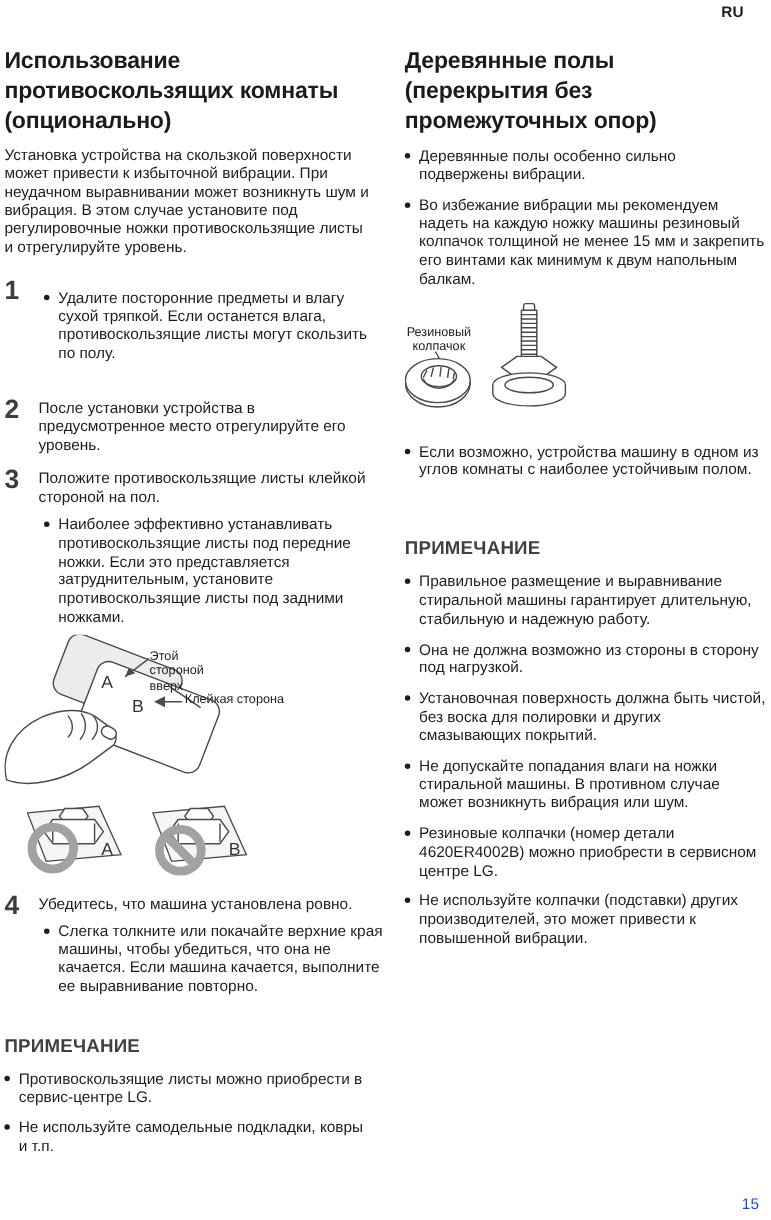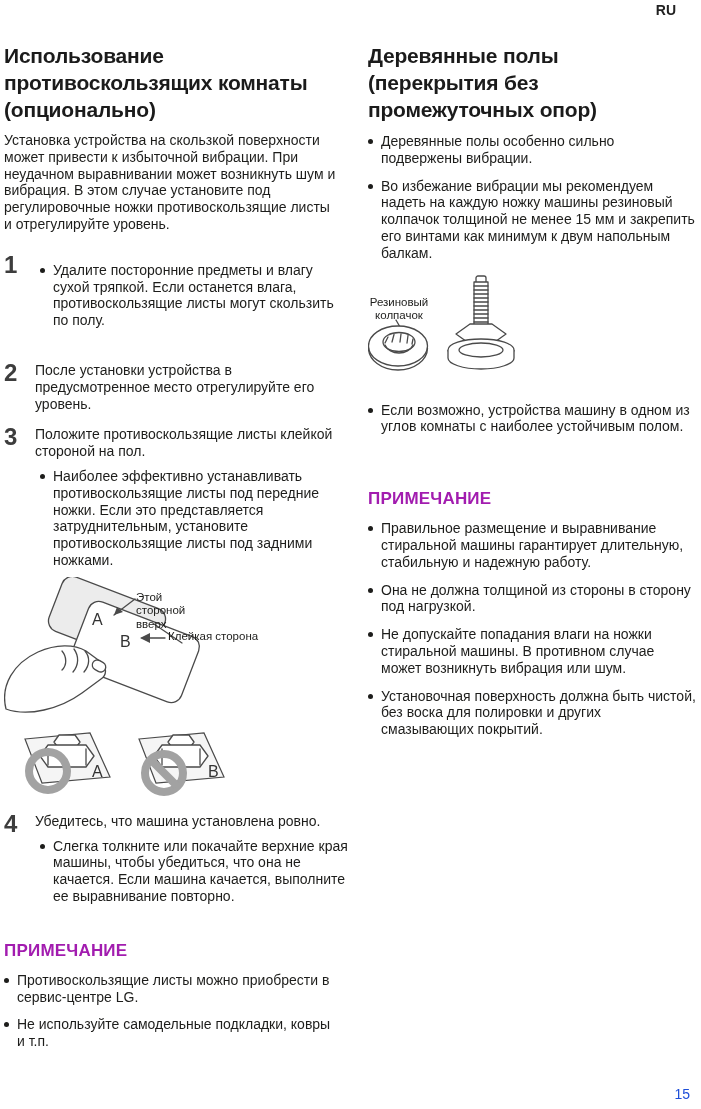--- a/index.html
+++ b/index.html
@@ -28,21 +28,21 @@
   .step-text{width:314px;}
 
   .bullet{display:flex;align-items:flex-start;margin-top:8px;}
   .dot{width:5px;height:5px;border-radius:50%;background:#1d1d1b;flex-shrink:0;margin:6px 8px 0 0;}
   .step-body .bullet{margin-left:5px;}
   .step-body .btxt{width:296px;}
   .note-bullets .bullet{margin-top:11px;}
   .col-right .btxt{width:316px;}
   .col-left .note-bullets .btxt{width:320px;}
 
-  .note-heading{margin:0;font-size:17px;font-weight:bold;letter-spacing:0.2px;color:#a21caf;}
+  .note-heading{margin:0;font-size:17px;font-weight:bold;letter-spacing:0.2px;color:#404040;}
 
   .mt10{margin-top:10px;} .mt14{margin-top:14px;}
   .mt21{margin-top:21px;} .mt33{margin-top:33px;} .mt36{margin-top:36px;} .mt54{margin-top:54px;}
 
   .figure{position:relative;}
   .fig-peel{height:148px;margin-top:8px;}
   .fig-feet{height:88px;}
   .fig-foot{height:114px;margin-top:12px;}
 
   .callout{position:absolute;font-size:11.5px;line-height:13.5px;color:#1d1d1b;}
@@ -214,27 +214,35 @@
     </div>
 
     <h2 class="note-heading mt54">ПРИМЕЧАНИЕ</h2>
     <div class="note-bullets">
       <div class="bullet">
         <span class="dot"></span>
         <p class="btxt">Правильное размещение и выравнивание стиральной машины гарантирует длительную, стабильную и надежную работу.</p>
       </div>
       <div class="bullet">
         <span class="dot"></span>
-        <p class="btxt">Она не должна толщиной из стороны в сторону под нагрузкой.</p>
+        <p class="btxt">Она не должна возможно из стороны в сторону под нагрузкой.</p>
+      </div>
+      <div class="bullet">
+        <span class="dot"></span>
+        <p class="btxt">Установочная поверхность должна быть чистой, без воска для полировки и других смазывающих покрытий.</p>
       </div>
       <div class="bullet">
         <span class="dot"></span>
         <p class="btxt">Не допускайте попадания влаги на ножки стиральной машины. В противном случае может возникнуть вибрация или шум.</p>
       </div>
       <div class="bullet">
         <span class="dot"></span>
-        <p class="btxt">Установочная поверхность должна быть чистой, без воска для полировки и других смазывающих покрытий.</p>
+        <p class="btxt">Резиновые колпачки (номер детали 4620ER4002B) можно приобрести в сервисном центре LG.</p>
+      </div>
+      <div class="bullet">
+        <span class="dot"></span>
+        <p class="btxt">Не используйте колпачки (подставки) других производителей, это может привести к повышенной вибрации.</p>
       </div>
     </div>
   </div>
 
   <span class="page-num">15</span>
 </div>
 
 </body></html>

